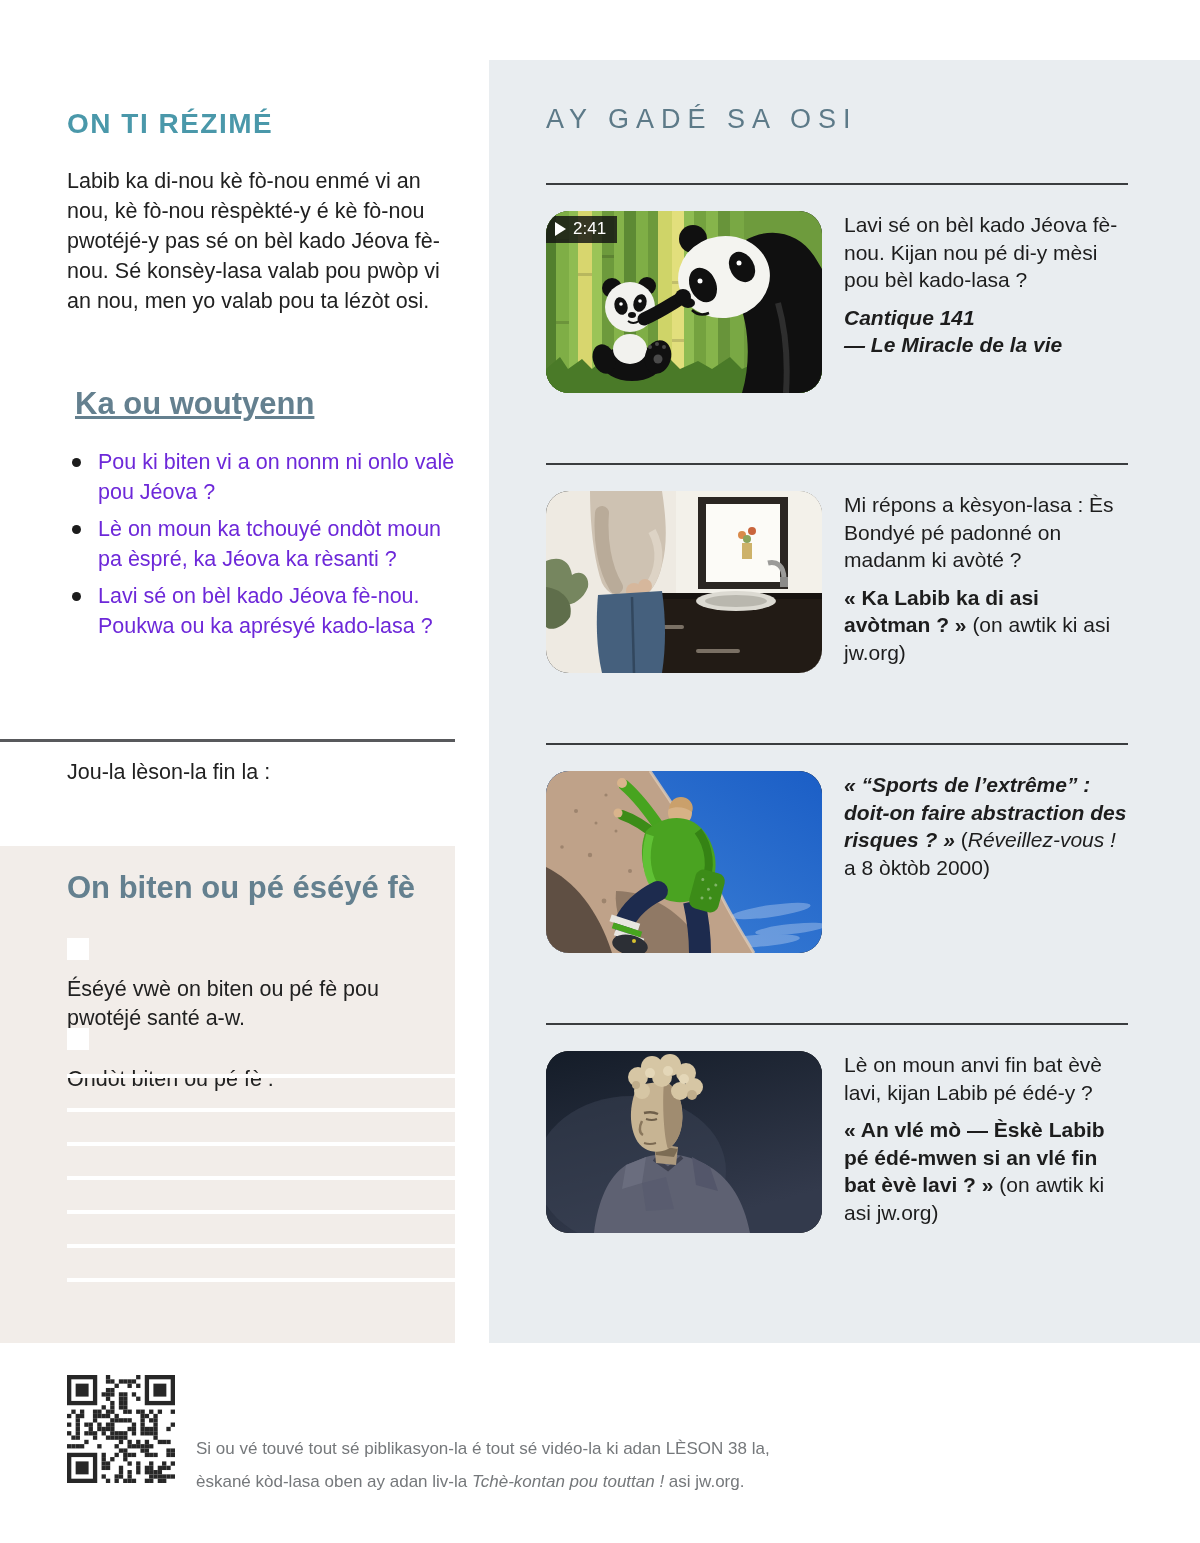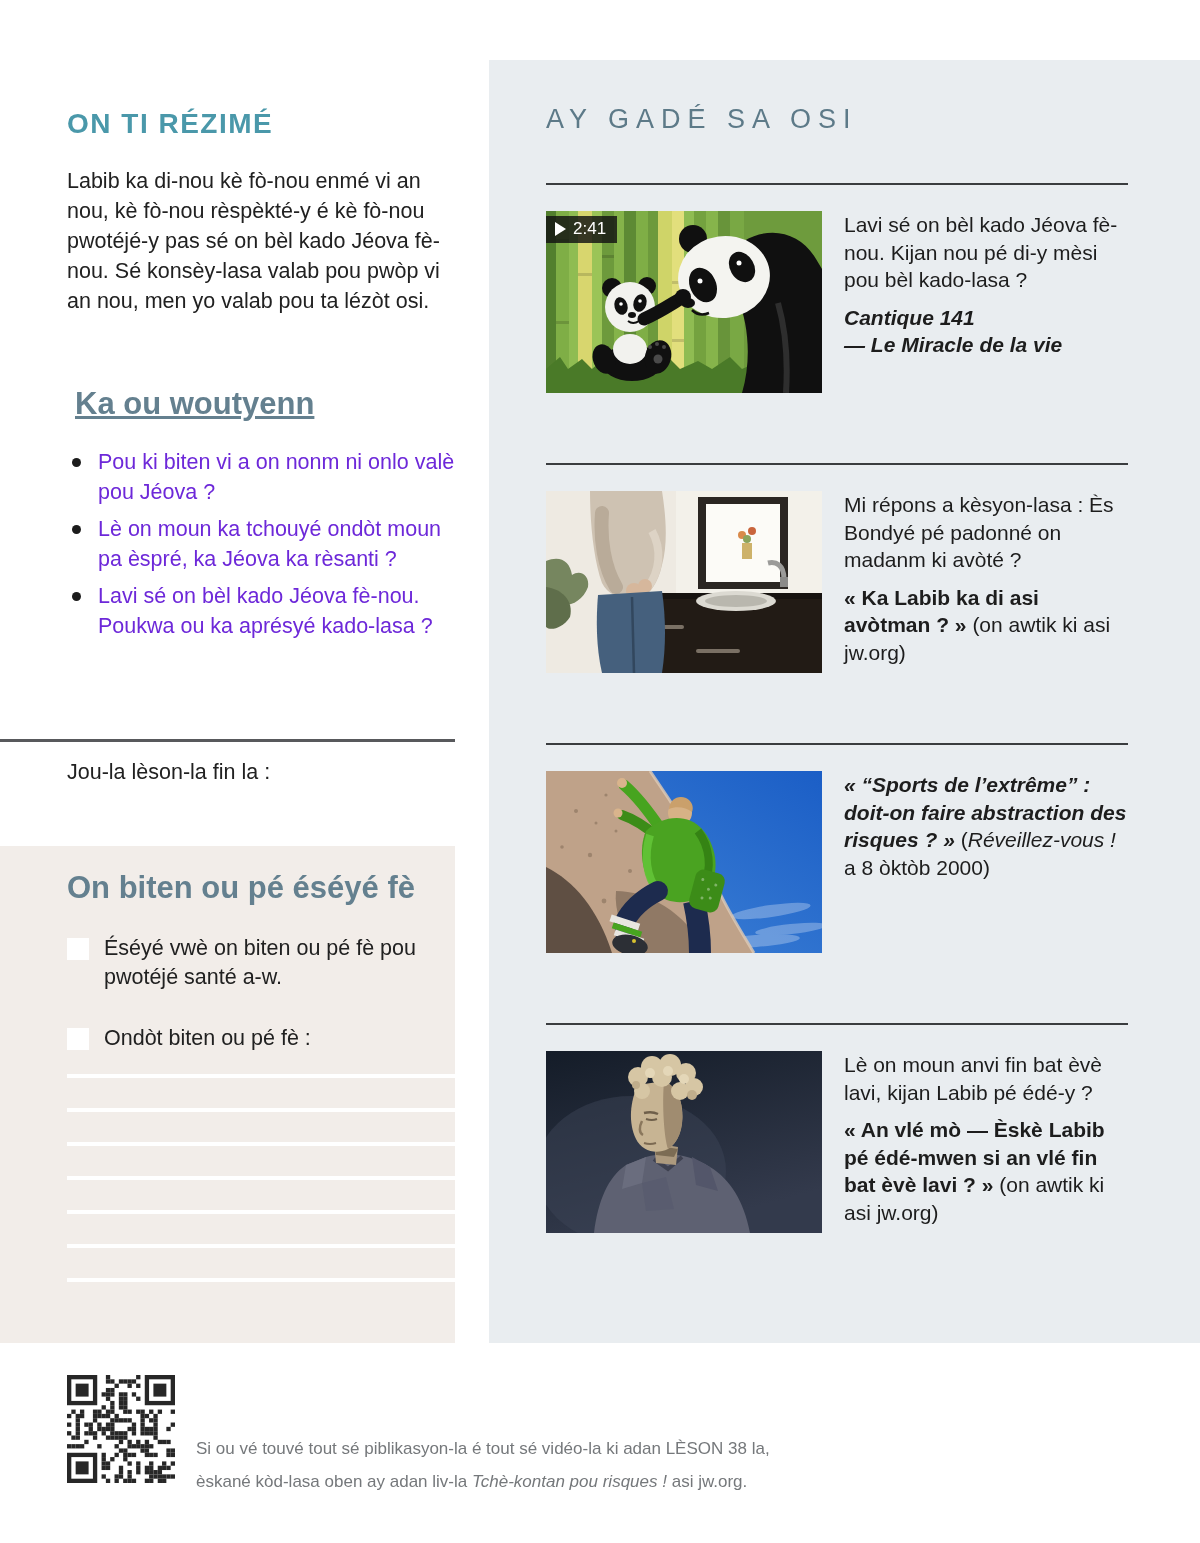--- a/index.html
+++ b/index.html
@@ -11,34 +11,34 @@
   .summary-text{position:absolute;left:67px;top:166px;width:384px;margin:0;
         font-size:21.5px;line-height:30px;color:#212121;}
   .review-title{position:absolute;left:67px;top:378px;margin:8px;font-size:31px;font-weight:700;color:#64808f;text-decoration:underline;}
   .review-list{position:absolute;left:67px;top:447px;width:398px;margin:0;padding:0;list-style:none;}
   .review-list li{position:relative;padding-left:31px;margin:0 0 7px;font-size:21.5px;line-height:30px;color:#6d28d9;}
   .review-list li::before{content:"";position:absolute;left:5px;top:11px;width:9px;height:9px;border-radius:50%;background:#1c1c1c;}
   .left-divider{position:absolute;left:0;top:739px;width:455px;margin:0;border:none;border-top:3px solid #58595c;}
   .completion-label{position:absolute;left:67px;top:760px;margin:0;font-size:21.5px;color:#212121;}
   .goal-box{position:absolute;left:0;top:846px;width:455px;height:497px;background:#f2ede9;}
   .goal-title{position:absolute;left:67px;top:24px;margin:0;font-size:31px;font-weight:700;color:#64808f;}
-  .goal-item{position:absolute;left:67px;width:372px;display:flex;gap:15px;}
+  .goal-item{position:absolute;left:67px;width:372px;display:flex;gap:15px;flex-direction:column;}
   .goal-item.gi-1{top:88px;} .goal-item.gi-2{top:178px;}
   .checkbox{flex:none;width:22px;height:22px;margin-top:4px;background:#fff;}
   .goal-item p{margin:0;font-size:21.5px;line-height:29px;color:#212121;}
   .writing-lines{position:absolute;left:67px;top:228px;right:0;}
   .wline{height:4px;background:#fff;margin-bottom:30px;}
   
   .right-panel{position:absolute;left:489px;top:60px;width:711px;height:1283px;background:#e9edf0;}
   .watch-title{position:absolute;left:57px;top:44px;margin:0;font-size:27px;font-weight:400;
         letter-spacing:7px;color:#5d7a88;}
   .watch-items{position:absolute;left:57px;top:123px;width:582px;}
   .watch-item{box-sizing:border-box;height:280px;border-top:2px solid #3a3d3f;padding-top:26px;
         display:flex;gap:22px;}
-  .thumb{position:relative;flex:none;width:276px;height:182px;overflow:hidden;background:#000000;}
+  .thumb{position:relative;flex:none;width:276px;height:182px;overflow:hidden;background:#000000;border-radius:23px;}
   .thumb svg{display:block;width:100%;height:100%;}
   .badge{position:absolute;left:0;top:5px;display:flex;align-items:center;gap:7px;
         background:rgba(18,18,18,.82);color:#fff;font-size:17px;padding:3px 11px 4px 9px;}
   .play-tri{width:0;height:0;border-left:11px solid #fff;border-top:7px solid transparent;border-bottom:7px solid transparent;}
   .item-text{width:288px;font-size:21px;line-height:27.5px;color:#1d1d1d;}
   .item-text p{margin:0 0 10px;}
   .item-text p.ref{margin:0;}
   
   .qr{position:absolute;left:67px;top:1375px;width:108px;height:108px;}
   .footer-note{position:absolute;left:196px;top:1432px;width:960px;margin:0;
@@ -522,15 +522,15 @@
         <rect x="0" y="0" width="30.240000000000002" height="30.240000000000002" fill="#272727"></rect>
         <rect x="4.32" y="4.32" width="21.6" height="21.6" fill="#fff"></rect>
         <rect x="8.64" y="8.64" width="12.96" height="12.96" fill="#272727"></rect>
         <rect x="77.76" y="0" width="30.240000000000002" height="30.240000000000002" fill="#272727"></rect>
         <rect x="82.08000000000001" y="4.32" width="21.6" height="21.6" fill="#fff"></rect>
         <rect x="86.4" y="8.64" width="12.96" height="12.96" fill="#272727"></rect>
         <rect x="0" y="77.76" width="30.240000000000002" height="30.240000000000002" fill="#272727"></rect>
         <rect x="4.32" y="82.08000000000001" width="21.6" height="21.6" fill="#fff"></rect>
         <rect x="8.64" y="86.4" width="12.96" height="12.96" fill="#272727"></rect>
       </svg></div>
-  <p class="footer-note"><span>Si ou vé touvé tout sé piblikasyon-la é tout sé vidéo-la ki adan LÈSON 38 la,</span><br><span>èskané kòd-lasa oben ay adan liv-la </span><span style="font-style: italic;">Tchè-kontan pou risques !</span><span> asi jw.org.</span></p>
+  <p class="footer-note"><span>Si ou vé touvé tout sé piblikasyon-la é tout sé vidéo-la ki adan LÈSON 38 la,</span><br><span>èskané kòd-lasa oben ay adan liv-la </span><span style="font-style: italic;">Tchè-kontan pou touttan !</span><span> asi jw.org.</span></p>
 
 </div>
 
 </body></html>

